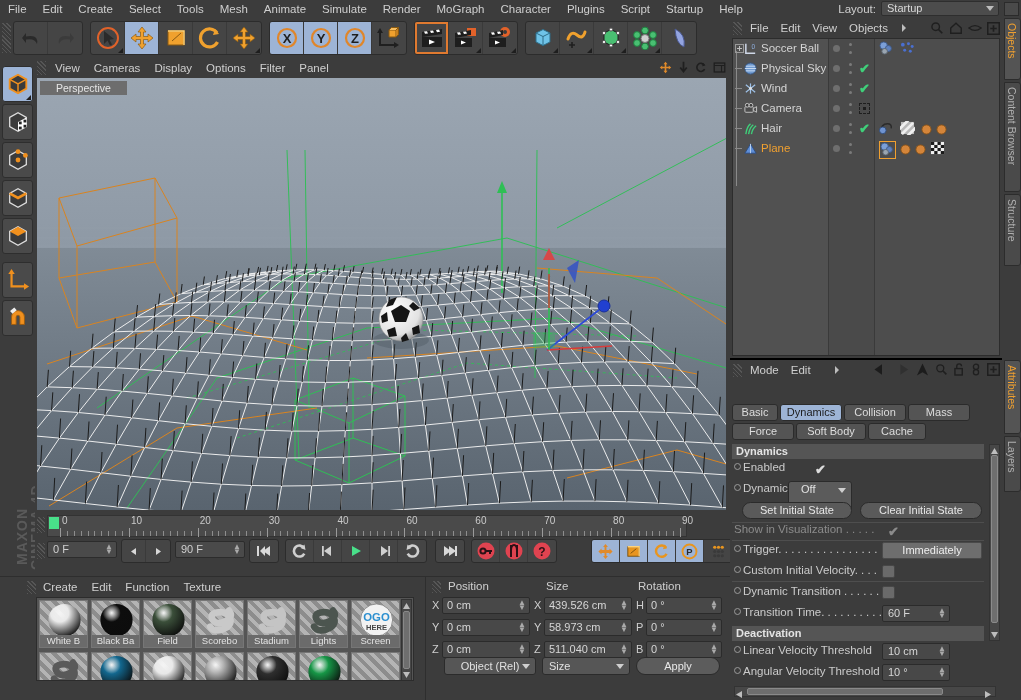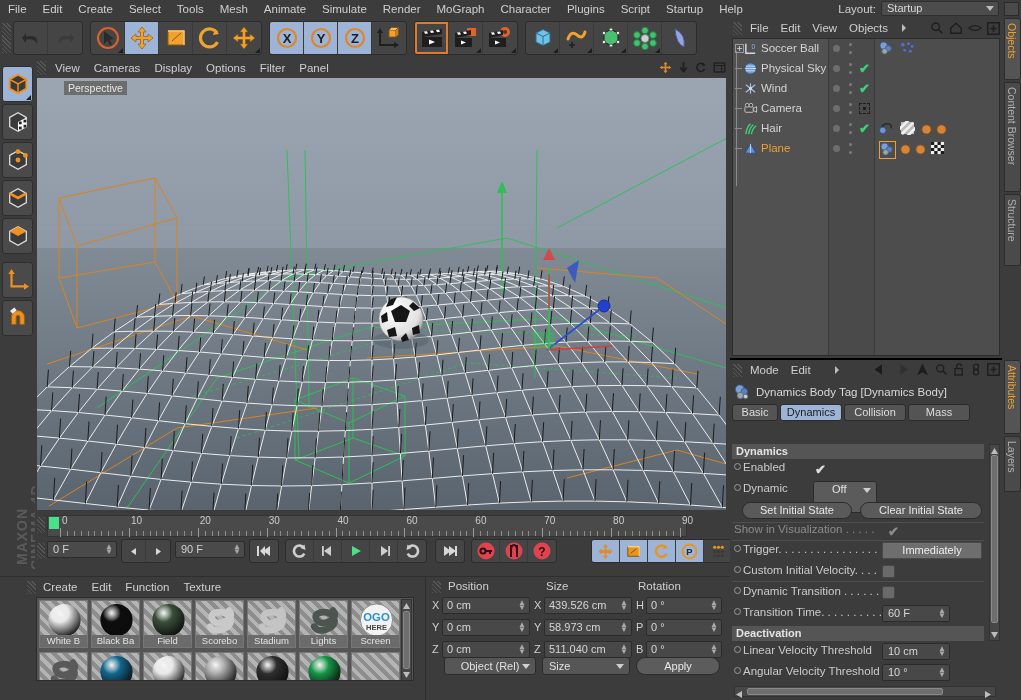--- a/index.html
+++ b/index.html
@@ -40,21 +40,21 @@
   .maxon span{ display:block; transform:rotate(-90deg); transform-origin:left top; position:absolute;
      white-space:nowrap; font-size:14px; font-weight:bold; color:#5a5a5a; letter-spacing:1px;}
 
   
   .vp-wrap { position:absolute; left:35px; top:58px; width:695px; height:455px; background:#3c3c3c; }
   .vp-head { height:20px; display:flex; align-items:center; background:#3c3c3c; position:relative;}
   .vp-head .mi { padding:0 7px; font-size:11.5px; color:#cfcfcf; }
   .vp-head .vicons { position:absolute; right:4px; top:3px; display:flex; gap:6px; align-items:center;}
   .viewport { position:absolute; left:2px; top:20px; width:689px; height:432px; overflow:hidden;
       background:linear-gradient(to bottom,#9aa5b1 0%,#96a2ae 38%,#7d8893 38.2%,#5e6a75 100%); }
-  .vp-label { position:absolute; left:3px; top:3px; background:#6d6d6d; color:#e6e6e6; font-size:10.5px; padding:1px 4px; z-index:9;margin-left:24px;}
+  .vp-label { position:absolute; left:3px; top:3px; background:#6d6d6d; color:#e6e6e6; font-size:10.5px; padding:1px 16px; z-index:9;}
 
   
   .tl { position:absolute; left:35px; top:513px; width:695px; height:63px; background:#3c3c3c; }
   .tlruler { position:absolute; left:12px; top:2px; width:640px; height:22px; background:#4a4a4a; border:1px solid #333; }
   .tlruler .tk { position:absolute; top:12px; width:1px; background:#9a9a9a; }
   .tlruler .lbl { position:absolute; top:-1px; font-size:10px; color:#cacaca; }
   .greenmark{ position:absolute; left:1px; top:1px; width:10px; height:12px; background:#49e08a;}
   .tlfield { position:absolute; top:28px; height:17px; background:#4a4a4a; border:1px solid #2c2c2c; border-radius:2px;
      color:#d0d0d0; font-size:11px; line-height:15px; padding-left:5px;}
   .spin { position:absolute; right:3px; top:2px; font-size:8px; color:#aaa; line-height:5px;}
@@ -115,21 +115,21 @@
   .tabrow { position:absolute; left:2px; display:flex; }
   .atab { height:17px; background:#545454; border:1px solid #2b2b2b; border-radius:3px; color:#ddd;
       font-size:11px; line-height:15px; text-align:center; margin-right:2px;}
   .atab.on { background:#9db4d6; color:#1c1c1c;}
   .secbar { position:absolute; left:2px; height:15px; background:#555; color:#e4e4e4; font-size:11px; font-weight:bold; line-height:15px; padding-left:4px;}
   .prow { position:absolute; left:4px; height:18px; font-size:11.5px; color:#cbcbcb; white-space:nowrap;}
   .prow .ring{ display:inline-block; width:7px;height:7px;border:1px solid #9a9a9a; border-radius:50%; margin-right:2px; vertical-align:1px;}
   .pchk { position:absolute; color:#dcdcdc; font-size:13px; font-weight:bold; }
   .pbox { position:absolute; width:13px; height:13px; background:#6a6a6a; border:1px solid #474747; border-radius:2px;}
   .pfield { position:absolute; height:17px; background:#484848; border:1px solid #2b2b2b; border-radius:2px; color:#d6d6d6; font-size:11px; line-height:15px; padding-left:5px;}
-  .pdrop { position:absolute; height:32px; background:#5b5b5b; border:1px solid #2b2b2b; border-radius:3px; color:#e2e2e2; font-size:11px; line-height:15px; padding-left:18px;margin-left:25px;}
+  .pdrop { position:absolute; height:32px; background:#5b5b5b; border:1px solid #2b2b2b; border-radius:3px; color:#e2e2e2; font-size:11px; line-height:15px; padding-left:12px;}
   .pdrop .cv{ position:absolute; right:5px; top:6px; width:0;height:0;border-left:4px solid transparent;border-right:4px solid transparent;border-top:5px solid #cfcfcf;}
   .pbtnw { position:absolute; height:17px; background:#5a5a5a; border:1px solid #2b2b2b; border-radius:9px; color:#e6e6e6; font-size:11px; line-height:15px; text-align:center;}
   .pgrey { position:absolute; height:17px; background:#6e6e6e; border:1px solid #4a4a4a; border-radius:2px; color:#eee; font-size:11px; line-height:15px; text-align:center;}
   .hr { position:absolute; left:2px; width:252px; height:1px; background:#4e4e4e;}
   .vscroll { position:absolute; right:2px; width:11px; background:#474747; border:1px solid #333;}
   .vscroll .thumb { position:absolute; left:1px; width:7px; background:#6e6e6e; border:1px solid #8a8a8a; border-radius:2px;}
   .hscroll { position:absolute; height:11px; background:#474747; border:1px solid #333;}
   .hscroll .thumb { position:absolute; top:1px; height:7px; background:#6e6e6e; border:1px solid #8a8a8a; border-radius:2px;}
 
   
@@ -1586,35 +1586,31 @@
             <circle cx="5" cy="4" r="2.8" fill="none" stroke="#1f1f1f" stroke-width="1.4"></circle>
             <circle cx="5" cy="10" r="2.8" fill="none" stroke="#1f1f1f" stroke-width="1.4"></circle>
           </svg>
         <svg width="13" height="13" viewBox="0 0 14 14">
             <rect x="0.8" y="0.8" width="12.4" height="12.4" fill="none" stroke="#1f1f1f" stroke-width="1.6"></rect>
             <path d="M7 3.5 L7 10.5 M3.5 7 L10.5 7" stroke="#1f1f1f" stroke-width="1.8"></path>
           </svg>
       </div>
     </div>
 
-    <div class="am-title">
-      <svg width="17" height="16" viewBox="0 0 18 18">
-        <circle cx="6" cy="6" r="5" fill="#7b9fd8" stroke="#3d5a8c"></circle>
-        <circle cx="11" cy="8.5" r="3.6" fill="#5f81bd" stroke="#3d5a8c"></circle>
-        <circle cx="6.5" cy="13" r="3.6" fill="#9aa5b0" stroke="#5b6671"></circle>
-        <circle cx="12.5" cy="14" r="2.6" fill="#c8cdd2" stroke="#5b6671"></circle>
-      </svg>
-      <span>Dynamics Body Tag [Dynamics Body]</span>
-    </div>
 
     <div class="tabrow" id="tabrow1" style="top:44px">
         <div class="atab" style="width: 46px;">Basic</div>
         <div class="atab on" style="width: 62px;">Dynamics</div>
         <div class="atab" style="width: 62px;">Collision</div>
         <div class="atab" style="width: 62px;">Mass</div>
+      </div>
+    <div class="tabrow" id="tabrow2" style="top:63px">
+        <div class="atab" style="width: 62px;">Force</div>
+        <div class="atab" style="width: 70px;">Soft Body</div>
+        <div class="atab" style="width: 58px;">Cache</div>
       </div>
 
     <div id="amcontent">
         <div class="secbar" style="top:84px; width:252px">Dynamics</div>
         <div class="prow" style="top:101px"><i class="ring"></i>Enabled</div>
         <div class="pchk" style="left:85px; top:102px">✔</div>
         <div class="prow" style="top:122px"><i class="ring"></i>Dynamic</div>
         <div class="pdrop" style="left:58px; top:121px; width:64px">Off<i class="cv"></i></div>
         <div class="pbtnw" style="left:12px; top:142px; width:110px">Set Initial State</div>
         <div class="pbtnw" style="left:130px; top:142px; width:122px">Clear Initial State</div>

